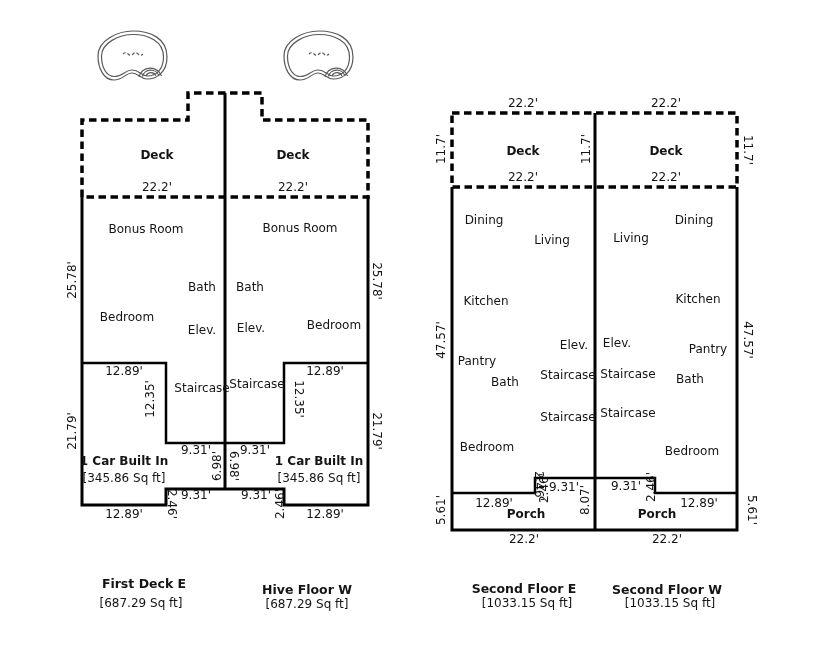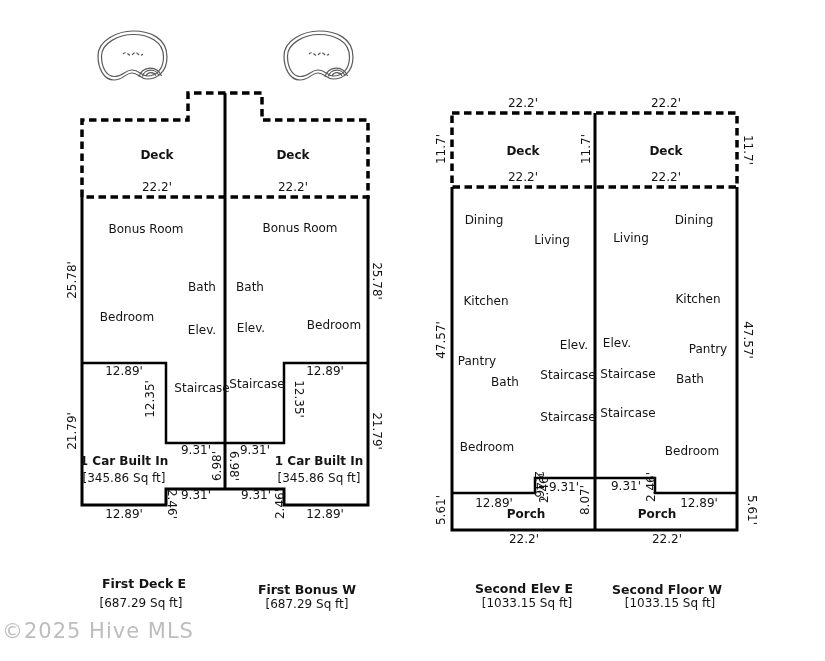--- a/index.html
+++ b/index.html
@@ -96,21 +96,21 @@
   <div class="lbl rr" style="left:299px;top:399px">12.35'</div>
   <div class="lbl" style="left:255px;top:450px">9.31'</div>
   <div class="lbl rr" style="left:234px;top:466px">6.98'</div>
   <div class="lbl b" style="left:319px;top:461px">1 Car Built In</div>
   <div class="lbl" style="left:319px;top:478px">[345.86 Sq ft]</div>
   <div class="lbl" style="left:256px;top:495px">9.31'</div>
   <div class="lbl rl" style="left:280px;top:504px">2.46'</div>
   <div class="lbl" style="left:325px;top:514px">12.89'</div>
   <div class="lbl rr" style="left:377px;top:281px">25.78'</div>
   <div class="lbl rr" style="left:377px;top:431px">21.79'</div>
-  <div class="lbl b cap" style="left:307px;top:590px">First Bonus W</div>
+  <div class="lbl b cap" style="left:307px;top:590px">Hive Floor W</div>
   <div class="lbl capa" style="left:307px;top:604px">[687.29 Sq ft]</div>
 
   <div class="lbl" style="left:523px;top:103px">22.2'</div>
   <div class="lbl b" style="left:523px;top:151px">Deck</div>
   <div class="lbl" style="left:523px;top:177px">22.2'</div>
   <div class="lbl rl" style="left:441px;top:149px">11.7'</div>
   <div class="lbl rl" style="left:586px;top:149px">11.7'</div>
   <div class="lbl" style="left:484px;top:220px">Dining</div>
   <div class="lbl" style="left:552px;top:240px">Living</div>
   <div class="lbl" style="left:486px;top:301px">Kitchen</div>
@@ -122,21 +122,21 @@
   <div class="lbl" style="left:568px;top:417px">Staircase</div>
   <div class="lbl" style="left:487px;top:447px">Bedroom</div>
   <div class="lbl" style="left:564px;top:487px">9.31'</div>
   <div class="lbl rr" style="left:539px;top:486px">2.46'</div>
   <div class="lbl rl" style="left:544px;top:488px">2.46'</div>
   <div class="lbl rl" style="left:585px;top:500px">8.07'</div>
   <div class="lbl" style="left:494px;top:503px">12.89'</div>
   <div class="lbl b" style="left:526px;top:514px">Porch</div>
   <div class="lbl rl" style="left:441px;top:510px">5.61'</div>
   <div class="lbl" style="left:524px;top:539px">22.2'</div>
-  <div class="lbl b cap" style="left:524px;top:589px">Second Elev E</div>
+  <div class="lbl b cap" style="left:524px;top:589px">Second Floor E</div>
   <div class="lbl capa" style="left:527px;top:603px">[1033.15 Sq ft]</div>
 
   <div class="lbl" style="left:666px;top:103px">22.2'</div>
   <div class="lbl b" style="left:666px;top:151px">Deck</div>
   <div class="lbl" style="left:666px;top:177px">22.2'</div>
   <div class="lbl rr" style="left:748px;top:150px">11.7'</div>
   <div class="lbl" style="left:694px;top:220px">Dining</div>
   <div class="lbl" style="left:631px;top:238px">Living</div>
   <div class="lbl" style="left:698px;top:299px">Kitchen</div>
   <div class="lbl rr" style="left:748px;top:340px">47.57'</div>
@@ -148,14 +148,13 @@
   <div class="lbl" style="left:692px;top:451px">Bedroom</div>
   <div class="lbl" style="left:626px;top:486px">9.31'</div>
   <div class="lbl rl" style="left:651px;top:487px">2.46'</div>
   <div class="lbl" style="left:699px;top:503px">12.89'</div>
   <div class="lbl b" style="left:657px;top:514px">Porch</div>
   <div class="lbl rr" style="left:752px;top:510px">5.61'</div>
   <div class="lbl" style="left:667px;top:539px">22.2'</div>
   <div class="lbl b cap" style="left:667px;top:590px">Second Floor W</div>
   <div class="lbl capa" style="left:670px;top:603px">[1033.15 Sq ft]</div>
 
-  <div class="wm">©2025 Hive MLS</div>
 </div>
 
 </body></html>

